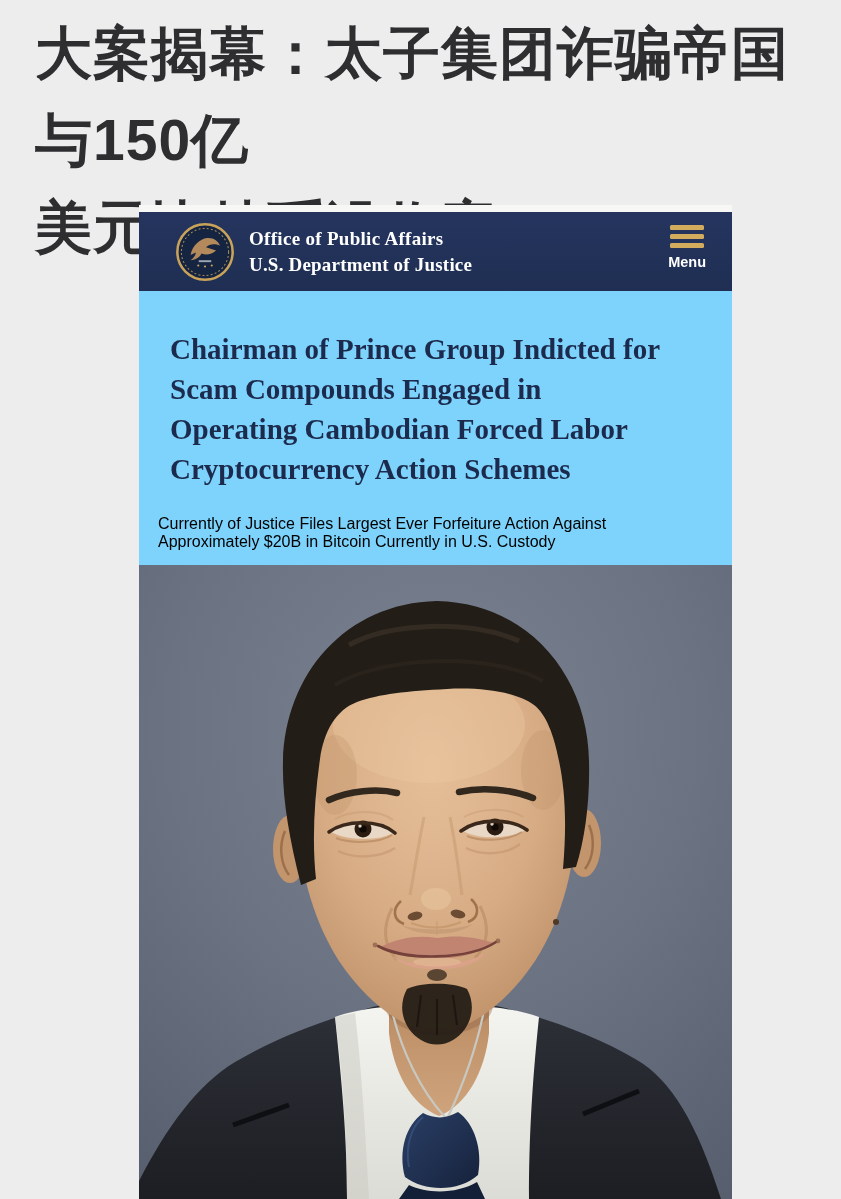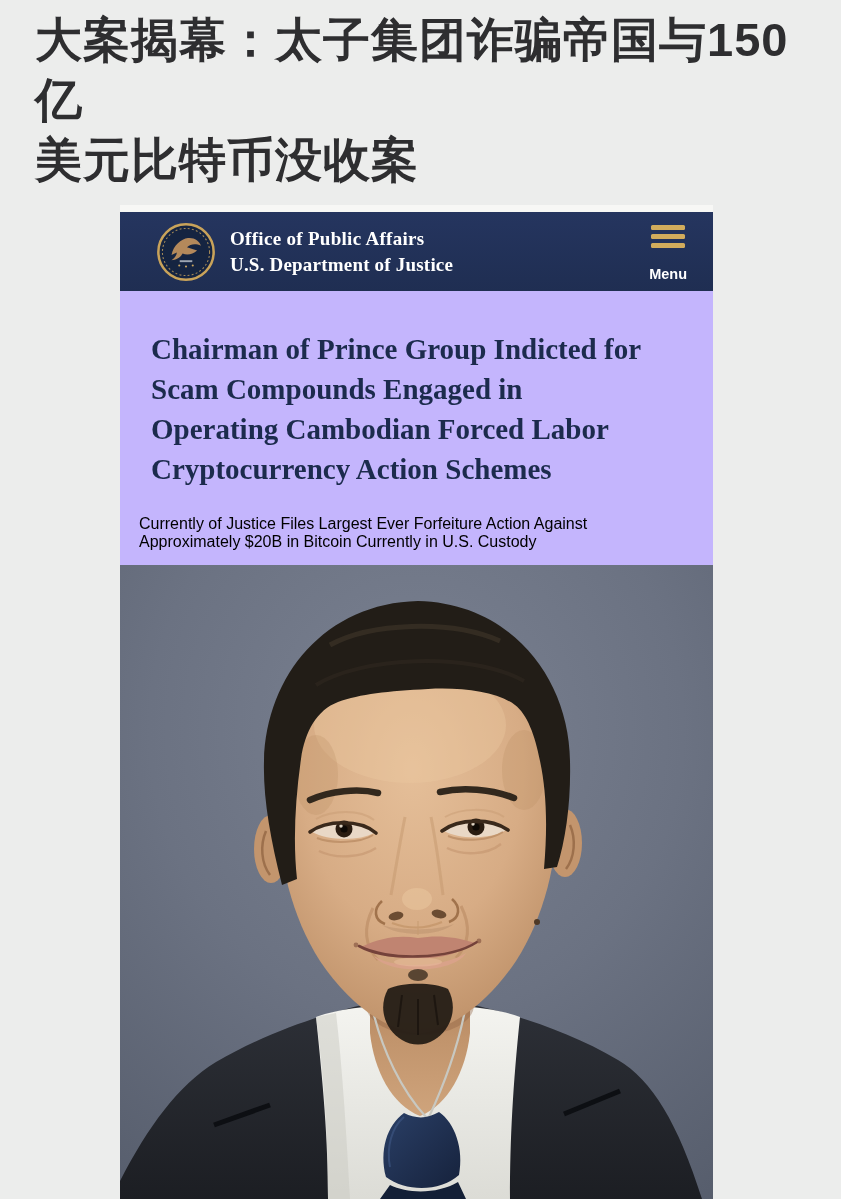--- a/index.html
+++ b/index.html
@@ -4,47 +4,47 @@
 <style>
   * { box-sizing: border-box; }
   html,body { margin:0; padding:0; }
   body {
     width:841px; height:1199px; position:relative; overflow:hidden;
     background:#ecedec;
     font-family:"Liberation Sans","DejaVu Sans",sans-serif;
   }
   .article-title {
     position:absolute; left:35px; top:10px; width:774px; margin:0;
-    font-size:47px; line-height:60px; font-weight:700; color:#2e2e30;
+    font-size:57px; line-height:87px; font-weight:700; color:#2e2e30;
     letter-spacing:1px;
     font-family:"Liberation Sans","DejaVu Sans",sans-serif;
   }
   .card {
-    position:absolute; left:120px; top:205px; width:593px; height:994px;
-    background:#c4b5fd;
+    position:absolute; left:139px; top:205px; width:593px; height:994px;
+    background:#7dd3fc;
   }
   .card-top-strip { height:7px; background:#f7f7f5; }
   .doj-header {
     height:79px; background:linear-gradient(180deg,#25355f 0%, #1f2e52 100%);
     display:flex; align-items:center; padding-left:37px; position:relative;
   }
   .seal { width:58px; height:58px; flex:0 0 auto; display:block; }
   .htext {
     margin-left:15px; color:#ffffff;
     font-family:"Liberation Serif","DejaVu Serif",serif;
   }
   .office { font-size:19px; font-weight:700; letter-spacing:.3px; }
   .dept   { font-size:19px; font-weight:700; margin-top:4px; letter-spacing:.2px; }
   .menu-btn {
     position:absolute; right:26px; top:13px; background:none; border:0; padding:0;
     display:flex; flex-direction:column; align-items:center; cursor:pointer;
   }
   .bars i { display:block; width:34px; height:5px; background:#d2ac5c; border-radius:1.5px; margin-bottom:4px; }
   .menu-label {
-    color:#ffffff; font-size:14.5px; font-weight:700; margin-top:14px;
+    color:#ffffff; font-size:14.5px; font-weight:700; margin-top:2px;
     font-family:"Liberation Sans","DejaVu Sans",sans-serif;
   }
   .content { padding:26px 14px 0 19px; }
   .pr-headline {
     margin:12px; font-family:"Liberation Serif","DejaVu Serif",serif;
     font-size:29px; line-height:40px; font-weight:700; color:#1c2b4d;
     white-space:nowrap;
   }
   .pr-subhead {
     margin:26px 0 0; font-size:16px; line-height:28px; font-weight:700;

